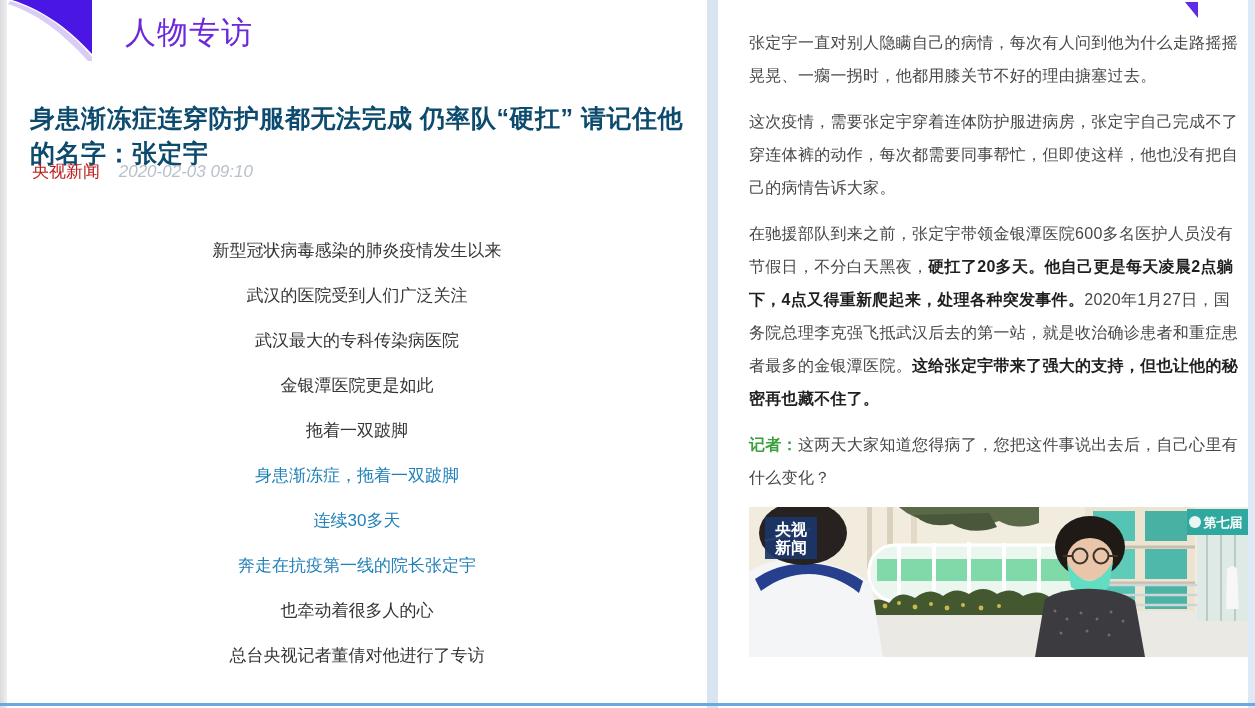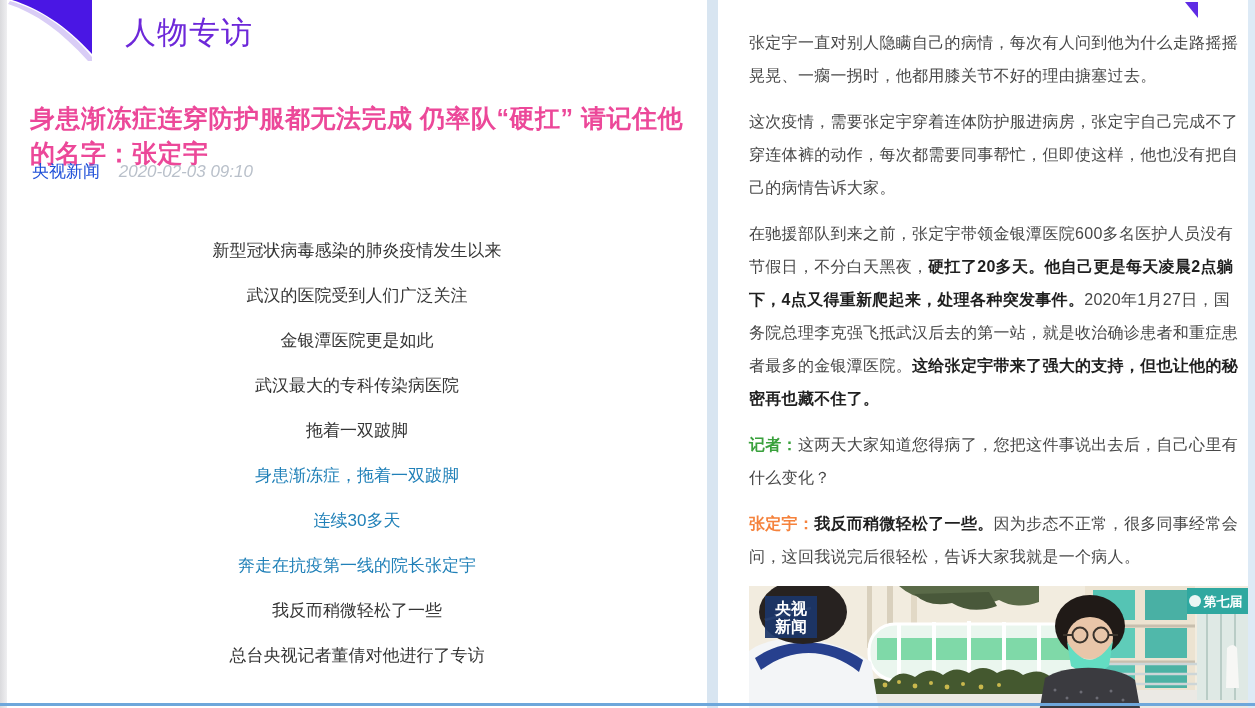--- a/index.html
+++ b/index.html
@@ -22,27 +22,27 @@
     position:absolute;left:7px;top:0;width:700px;height:703px;
     background:#fff;
   }
   .corner-logo{position:absolute;left:1px;top:0;}
   .section-title{
     position:absolute;left:118px;top:12px;
     font-size:31px;color:#6d28d9;letter-spacing:1px;
   }
   .article-title{
     position:absolute;left:23px;top:84px;width:660px;
-    font-size:25px;font-weight:700;color:#ec4899;line-height:1.42;
+    font-size:25px;font-weight:700;color:#0c4a6e;line-height:1.42;
     letter-spacing:0.5px;
   }
   .meta-row{
     position:absolute;left:25px;top:160px;font-size:17px;
   }
-  .meta-source{color:#1d4ed8;margin-right:14px;}
+  .meta-source{color:#b91c1c;margin-right:14px;}
   .meta-date{color:#b9c0ca;font-style:italic;}
   .intro-block{
     position:absolute;left:0;top:228px;width:700px;text-align:center;
   }
   .intro-line{
     font-size:17px;color:#353535;line-height:45px;height:45px;
   }
   .intro-line.highlight{
     color:#2080b8;font-weight:400;
   }
@@ -95,40 +95,39 @@
   <h1 class="article-title">身患渐冻症连穿防护服都无法完成 仍率队“硬扛” 请记住他的名字：张定宇</h1>
 
   <div class="meta-row">
     <span class="meta-source">央视新闻</span>
     <span class="meta-date">2020-02-03 09:10</span>
   </div>
 
   <div class="intro-block" id="intro-block">
       <div class="intro-line">新型冠状病毒感染的肺炎疫情发生以来</div>
       <div class="intro-line">武汉的医院受到人们广泛关注</div>
+      <div class="intro-line">武汉最大的专科传染病医院</div>
       <div class="intro-line">金银潭医院更是如此</div>
-      <div class="intro-line">武汉最大的专科传染病医院</div>
       <div class="intro-line">拖着一双跛脚</div>
       <div class="intro-line highlight">身患渐冻症，拖着一双跛脚</div>
       <div class="intro-line highlight">连续30多天</div>
       <div class="intro-line highlight">奔走在抗疫第一线的院长张定宇</div>
-      <div class="intro-line">我反而稍微轻松了一些</div>
+      <div class="intro-line">也牵动着很多人的心</div>
       <div class="intro-line">总台央视记者董倩对他进行了专访</div>
     </div>
 </div>
 
 <div class="col-divider"></div>
 
 <div class="right-col">
   <div id="paragraphs">
       <p><span>张定宇一直对别人隐瞒自己的病情，每次有人问到他为什么走路摇摇晃晃、一瘸一拐时，他都用膝关节不好的理由搪塞过去。</span></p>
       <p><span>这次疫情，需要张定宇穿着连体防护服进病房，张定宇自己完成不了穿连体裤的动作，每次都需要同事帮忙，但即使这样，他也没有把自己的病情告诉大家。</span></p>
       <p><span>在驰援部队到来之前，张定宇带领金银潭医院600多名医护人员没有节假日，不分白天黑夜，</span><span class="seg-bold">硬扛了20多天。他自己更是每天凌晨2点躺下，4点又得重新爬起来，处理各种突发事件。</span><span>2020年1月27日，国务院总理李克强飞抵武汉后去的第一站，就是收治确诊患者和重症患者最多的金银潭医院。</span><span class="seg-bold">这给张定宇带来了强大的支持，但也让他的秘密再也藏不住了。</span></p>
       <p><span class="seg-reporter">记者：</span><span>这两天大家知道您得病了，您把这件事说出去后，自己心里有什么变化？</span></p>
-      <p><span class="seg-zhang">张定宇：</span><span class="seg-bold">我反而稍微轻松了一些。</span><span>因为步态不正常，很多同事经常会问，这回我说完后很轻松，告诉大家我就是一个病人。</span></p>
     </div>
 
   <div class="photo-wrap">
     <svg width="500" height="150" viewBox="0 0 500 150">
 
       <rect x="0" y="0" width="500" height="150" fill="#f2ecdf"></rect>
 
       <rect x="0" y="104" width="500" height="46" fill="#ebe9e4"></rect>
 
       <rect x="138" y="0" width="6" height="62" fill="#d9d0bd"></rect>

